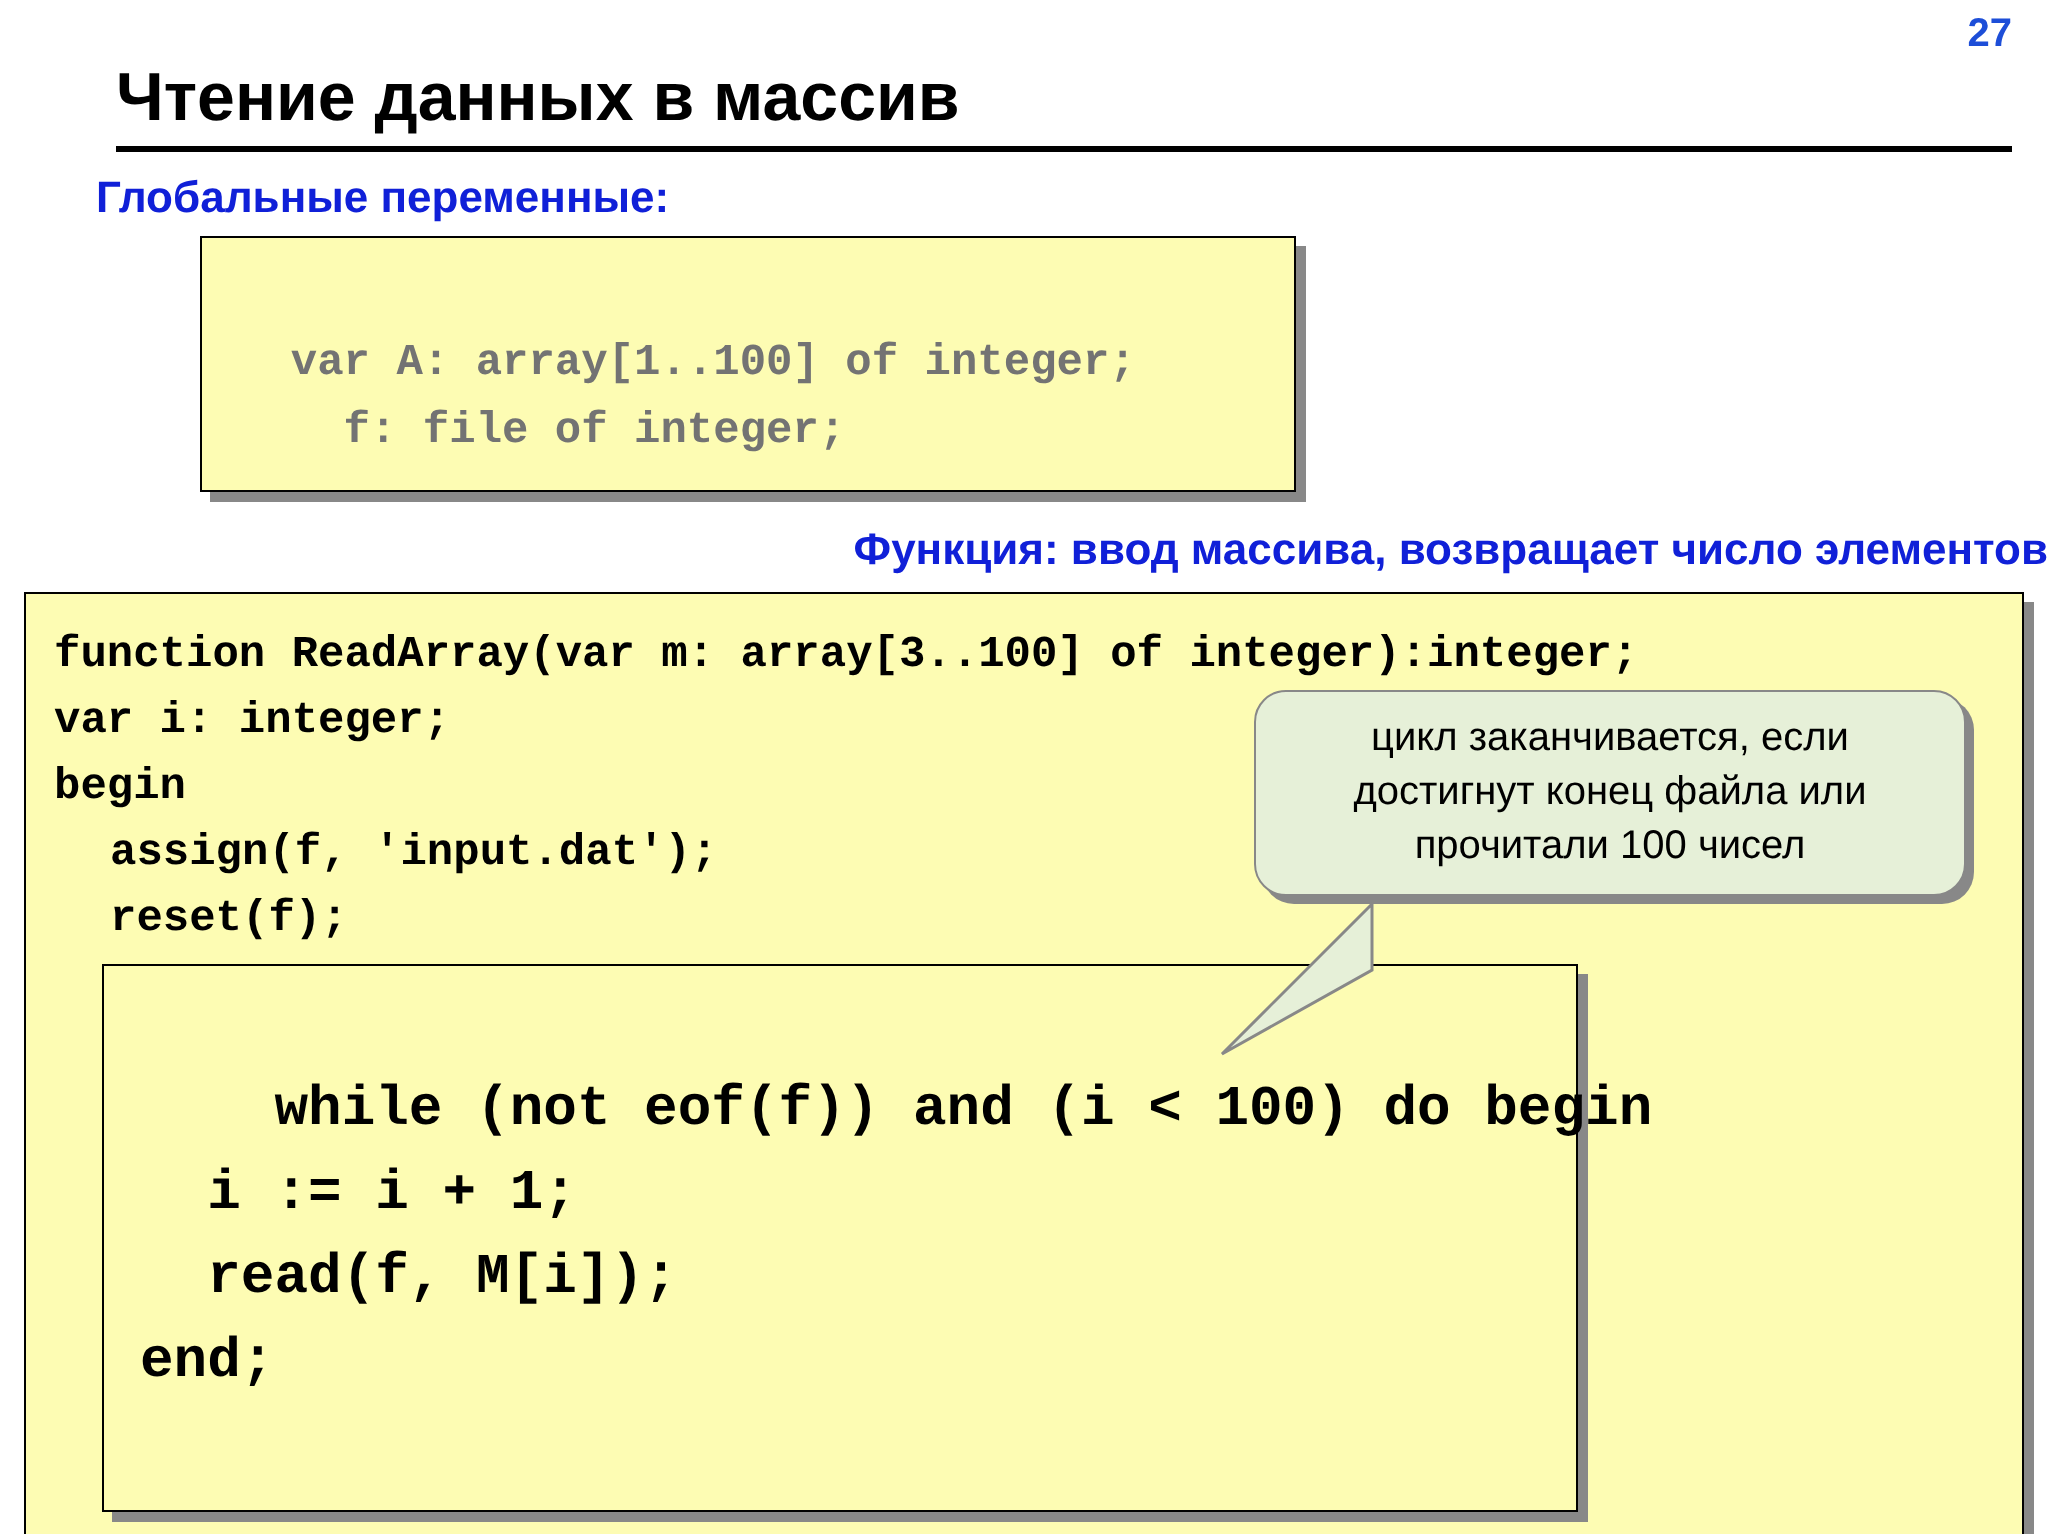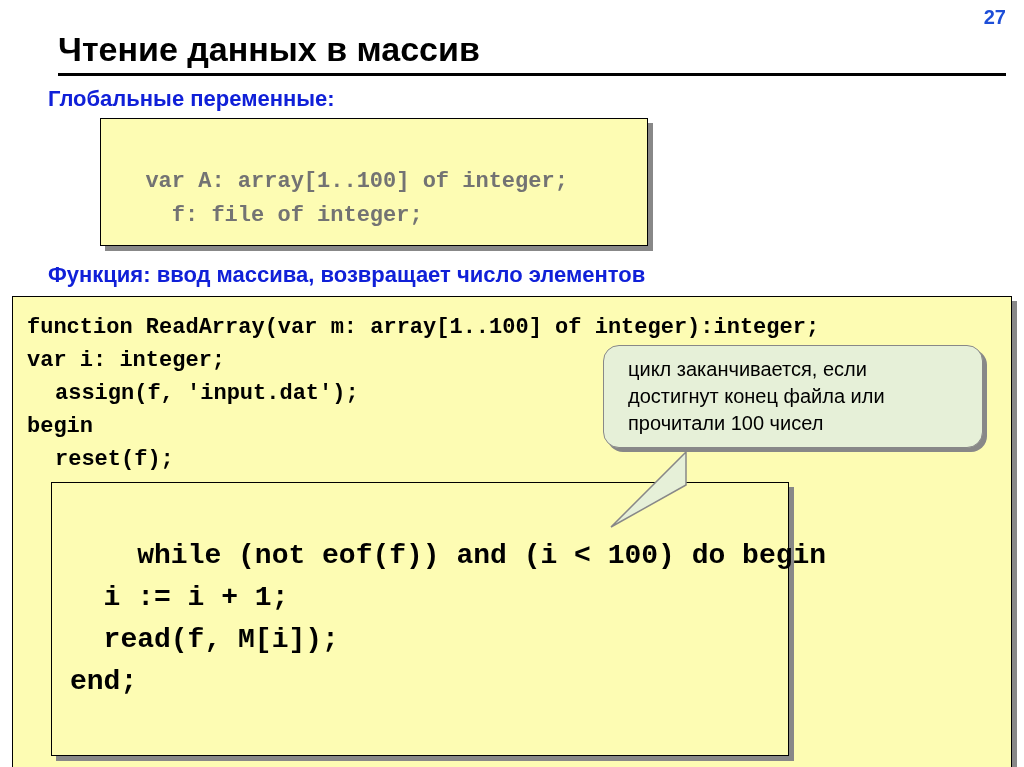--- a/index.html
+++ b/index.html
@@ -82,22 +82,22 @@
     right: 28px;
     width: 330px;
     background: #e6f0d8;
     border: 1.5px solid #888;
     border-radius: 16px;
     box-shadow: 4px 4px 0 #888;
     font-family: Arial, sans-serif;
     font-size: 20px;
     font-weight: normal;
     color: #000;
-    text-align: left;
-    padding: 10px 24px;
+    text-align: center;
+    padding: 10px 12px;
     line-height: 1.35;
   }
   .callout-tail {
     position: absolute;
     top: 150px;
     right: 320px;
   }
   .pre { white-space: pre; }
   .ind1 { padding-left: 28px; display:block; }
 </style>
@@ -108,27 +108,27 @@
 
 <div class="title">Чтение данных в массив</div>
 
 <div class="subhead">Глобальные переменные:</div>
 
 <div class="codebox1">
   <span>var A: array[1..100] of integer;
     f: file of integer;</span>
 </div>
 
-<div class="subhead" style="margin-top:16px;">Функция: ввод массива, возвращает число элементов</div>
+<div class="subhead" style="margin-top:16px;text-align:right;">Функция: ввод массива, возвращает число элементов</div>
 
 <div class="codebox-main">
-  <div class="pre">function ReadArray(var m: array[1..100] of integer):integer;</div>
+  <div class="pre">function ReadArray(var m: array[3..100] of integer):integer;</div>
   <div class="pre">var i: integer;</div>
+  <div class="pre">begin</div>
   <div class="pre ind1">assign(f, 'input.dat');</div>
-  <div class="pre">begin</div>
   <div class="pre ind1">reset(f);</div>
 
   <div class="codebox-inner">
     <span>while (not eof(f)) and (i &lt; 100) do begin
   i := i + 1;
   read(f, M[i]);
 end;</span>
   </div>
 
   <div class="pre ind1">close(f);</div>

